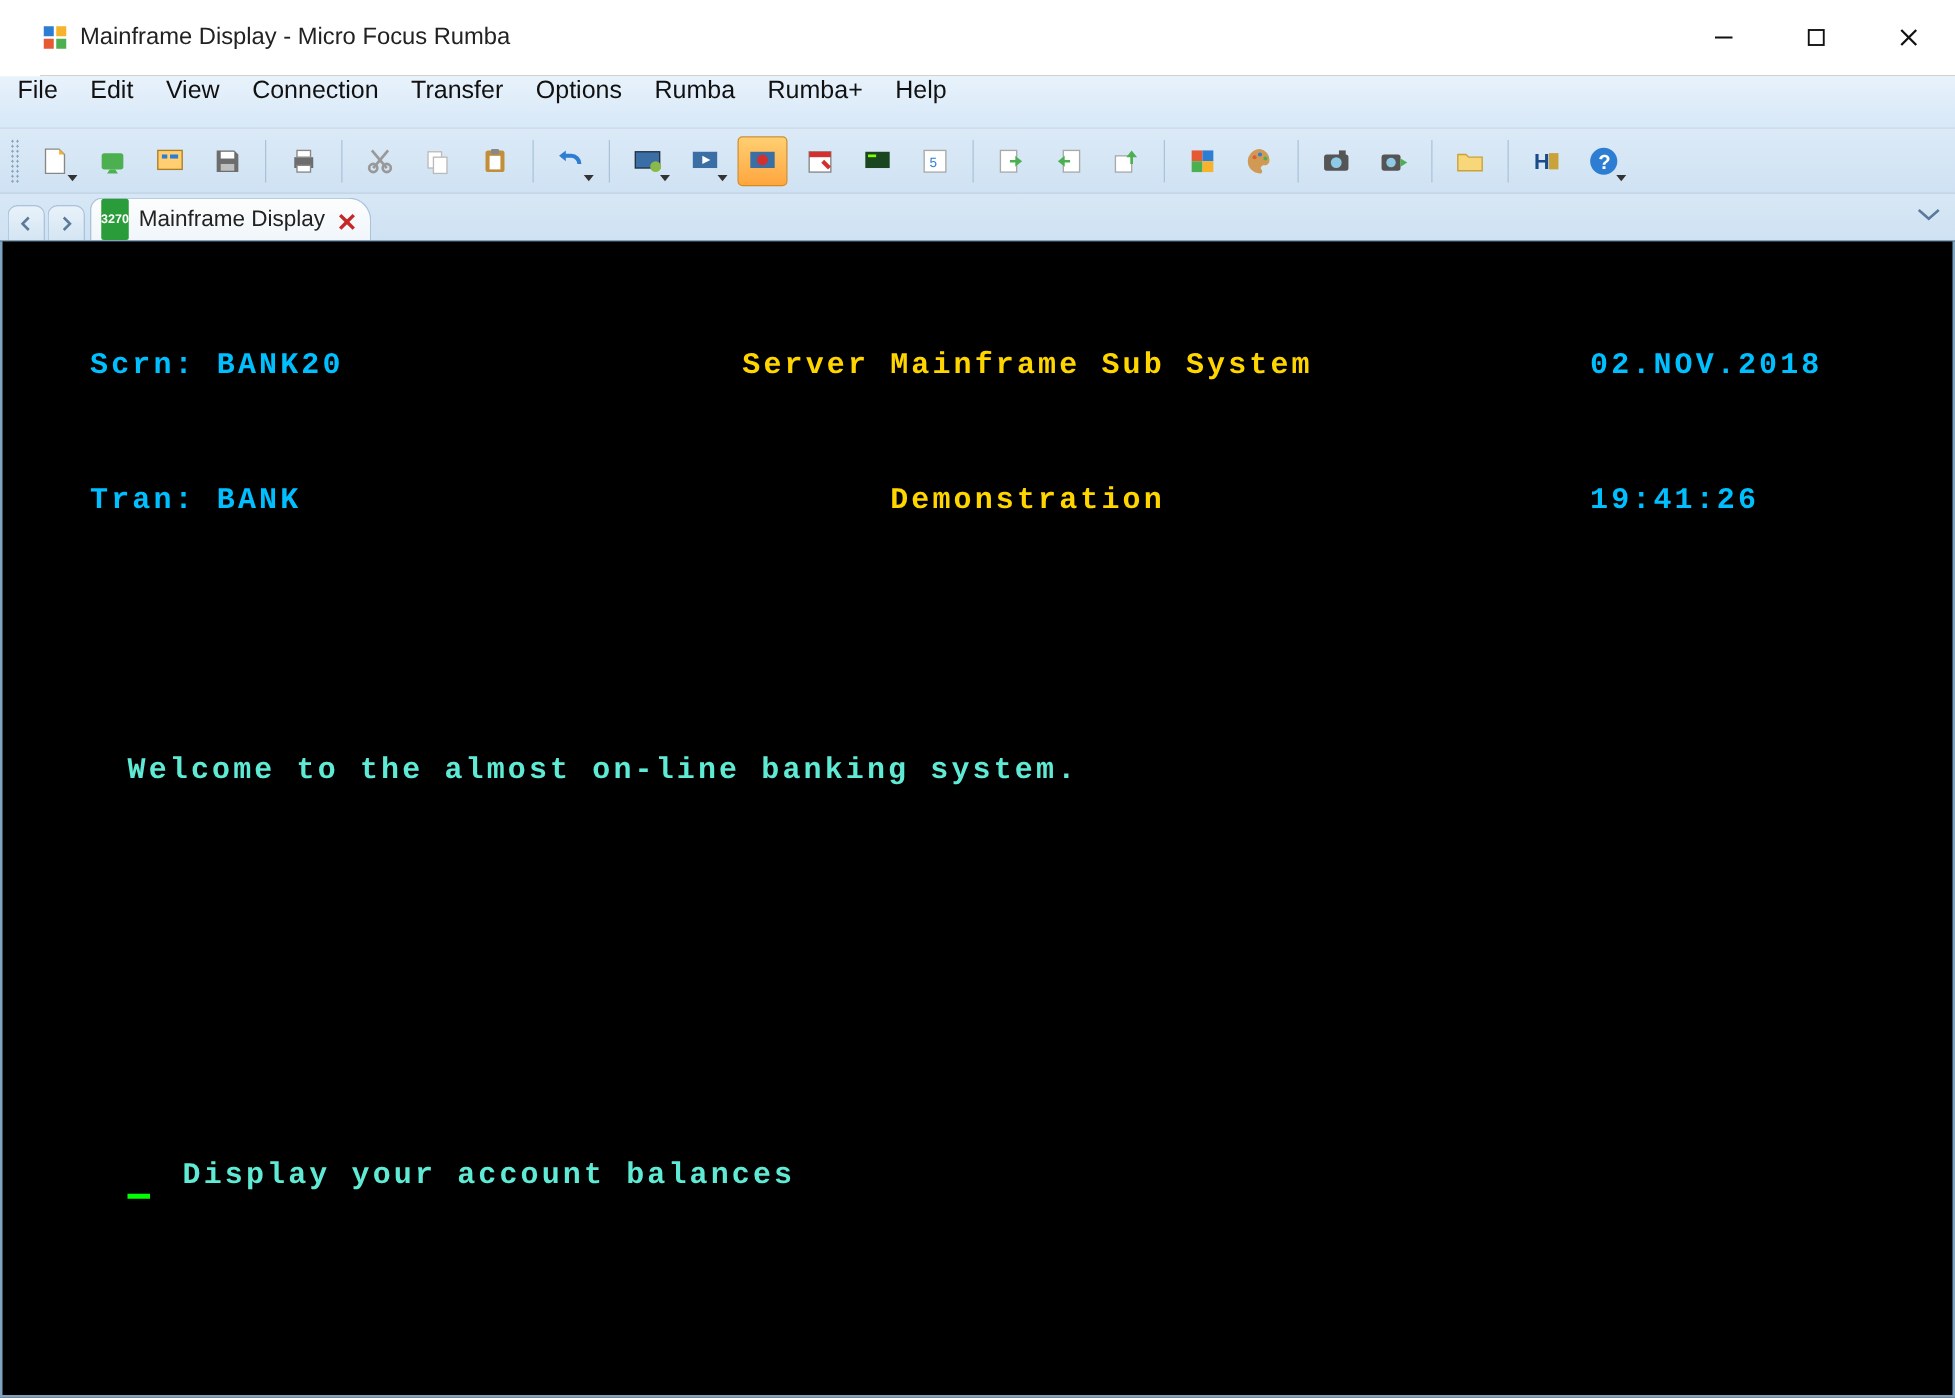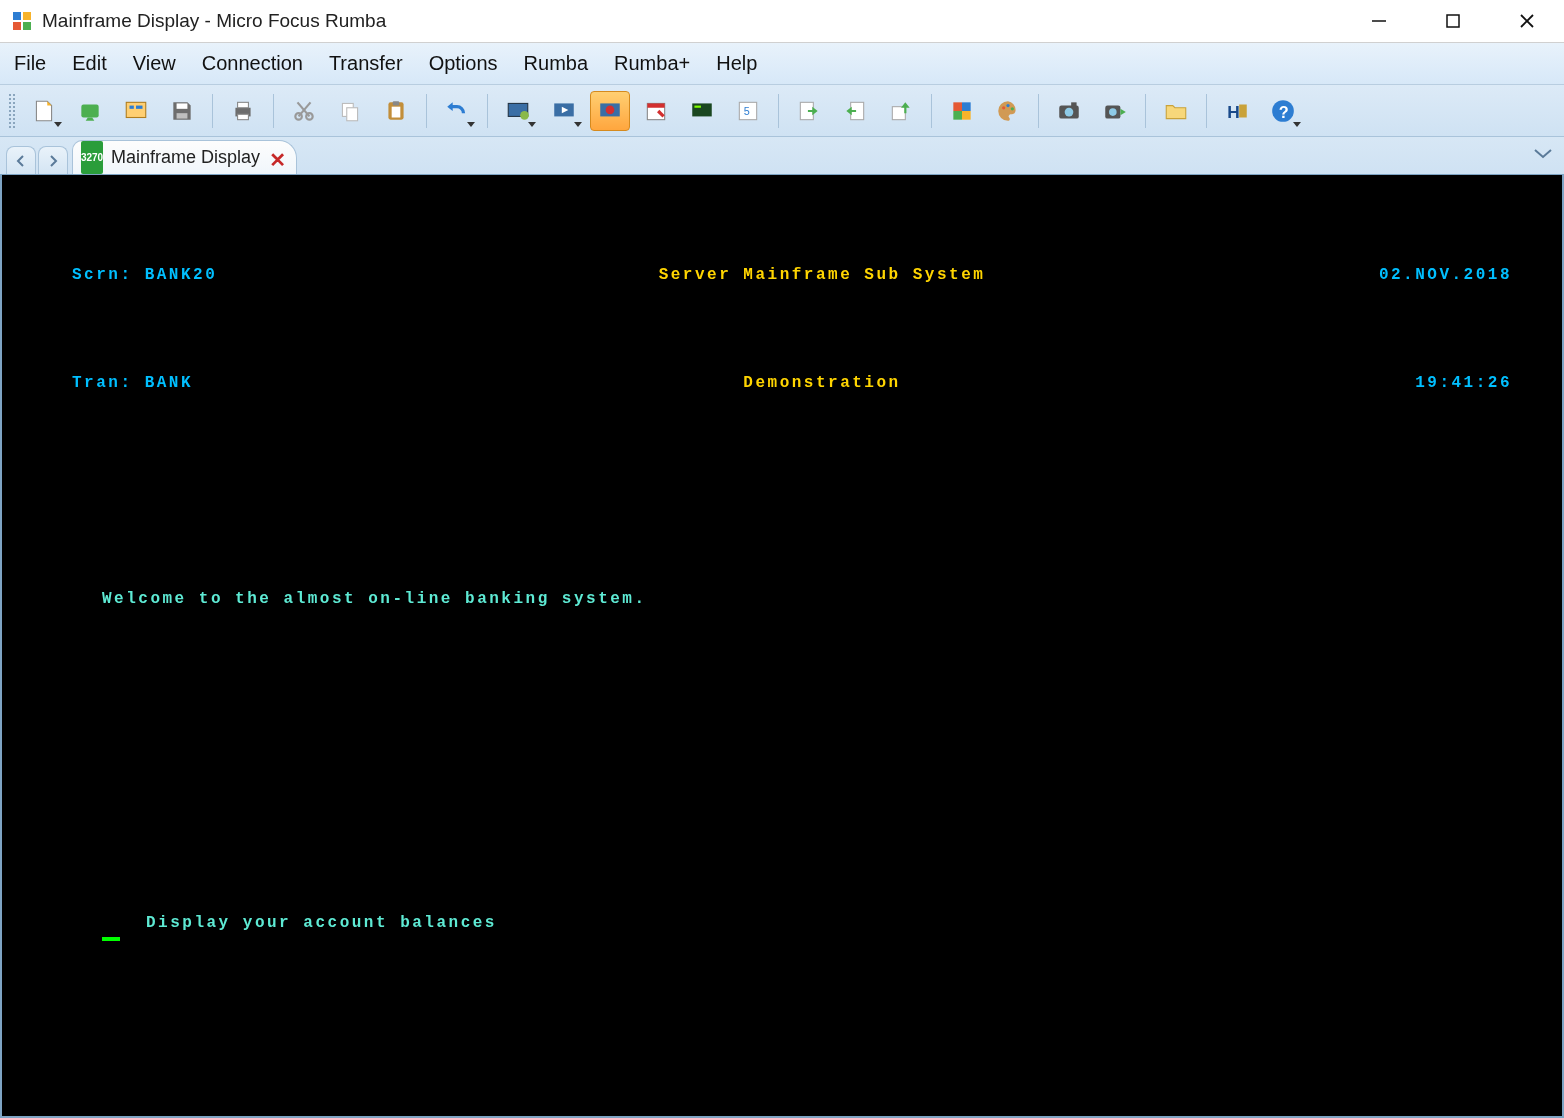--- a/index.html
+++ b/index.html
@@ -7,40 +7,40 @@
     font-family: "Segoe UI", Tahoma, sans-serif;
     background: #fff;
     width: 1564px;
     height: 1118px;
     overflow: hidden;
     font-size: 16px;
   }
   .window { width: 1564px; height: 1118px; display: flex; flex-direction: column; background:#fff; }
   
   .titlebar {
-    height: 43px;
+    height: 61px;
     background: #fff;
     display: flex;
     align-items: center;
-    padding-left: 10px;
     border-bottom: 1px solid #d0d0d0;
+    margin-left: 32px;
   }
   .titlebar .app-icon { width: 24px; height: 24px; margin-right: 8px; }
   .titlebar .title { font-size: 19px; color: #222; flex: 1; }
   .win-controls { display: flex; height: 100%; }
   .win-btn {
     width: 74px; height: 100%;
     display: flex; align-items: center; justify-content: center;
     font-size: 22px; color: #111;
   }
   
   .menubar {
     height: 42px;
     background: linear-gradient(#e8f2fb, #d7e8f8);
-    display: flex; align-items: center;
+    display: flex; align-items: flex-start;
     padding-left: 14px;
     gap: 26px;
     font-size: 20px;
     color: #111;
     border-bottom: 1px solid #b8cde0;
   }
   .menubar span { cursor: default; }
   
   .toolbar {
     height: 52px;
@@ -117,21 +117,21 @@
   .tabstrip .tail-icon{
     width:22px;height:22px; margin:0 10px 6px 0; align-self:center;
   }
   
   .terminal {
     flex: 1;
     background: #000;
     border: 2px solid #7ea4c4;
     border-top: none;
     font-family: "Courier New", monospace;
-    font-size: 16px;
+    font-size: 24px;
     font-weight: bold;
     letter-spacing: 2.5px;
     line-height: 36px;
     color: #fff;
     padding: 10px 10px 12px 10px;
     white-space: pre;
     overflow:hidden;
     position:relative;
   }
   .t-row { display:block; height:36px; }
@@ -139,21 +139,21 @@
   .yellow { color:#ffd500; }
   .blue { color:#5eead4; }
   .option-line { display:flex; align-items:flex-end; height:36px; }
   .cursor-slot {
     display:inline-block; width:18px; height:4px; background:#00ff00;
     margin-top:20px; margin-left: 90px; margin-right: 26px;
   }
   .flex-row{display:flex;}
   .hdr-left{width:360px; padding-left:60px;}
   .hdr-center{flex:1; text-align:center;}
-  .hdr-right{width:280px; text-align:right; padding-right:40px;}
+  .hdr-right{width:280px; text-align:left; padding-right:40px;}
   .body-line{padding-left:90px;}
   .mouse-cursor{
     position:absolute; left:700px; bottom:0;
     width:0;height:0;
   }
 </style>
 </head>
 <body>
 
 <div class="window">

